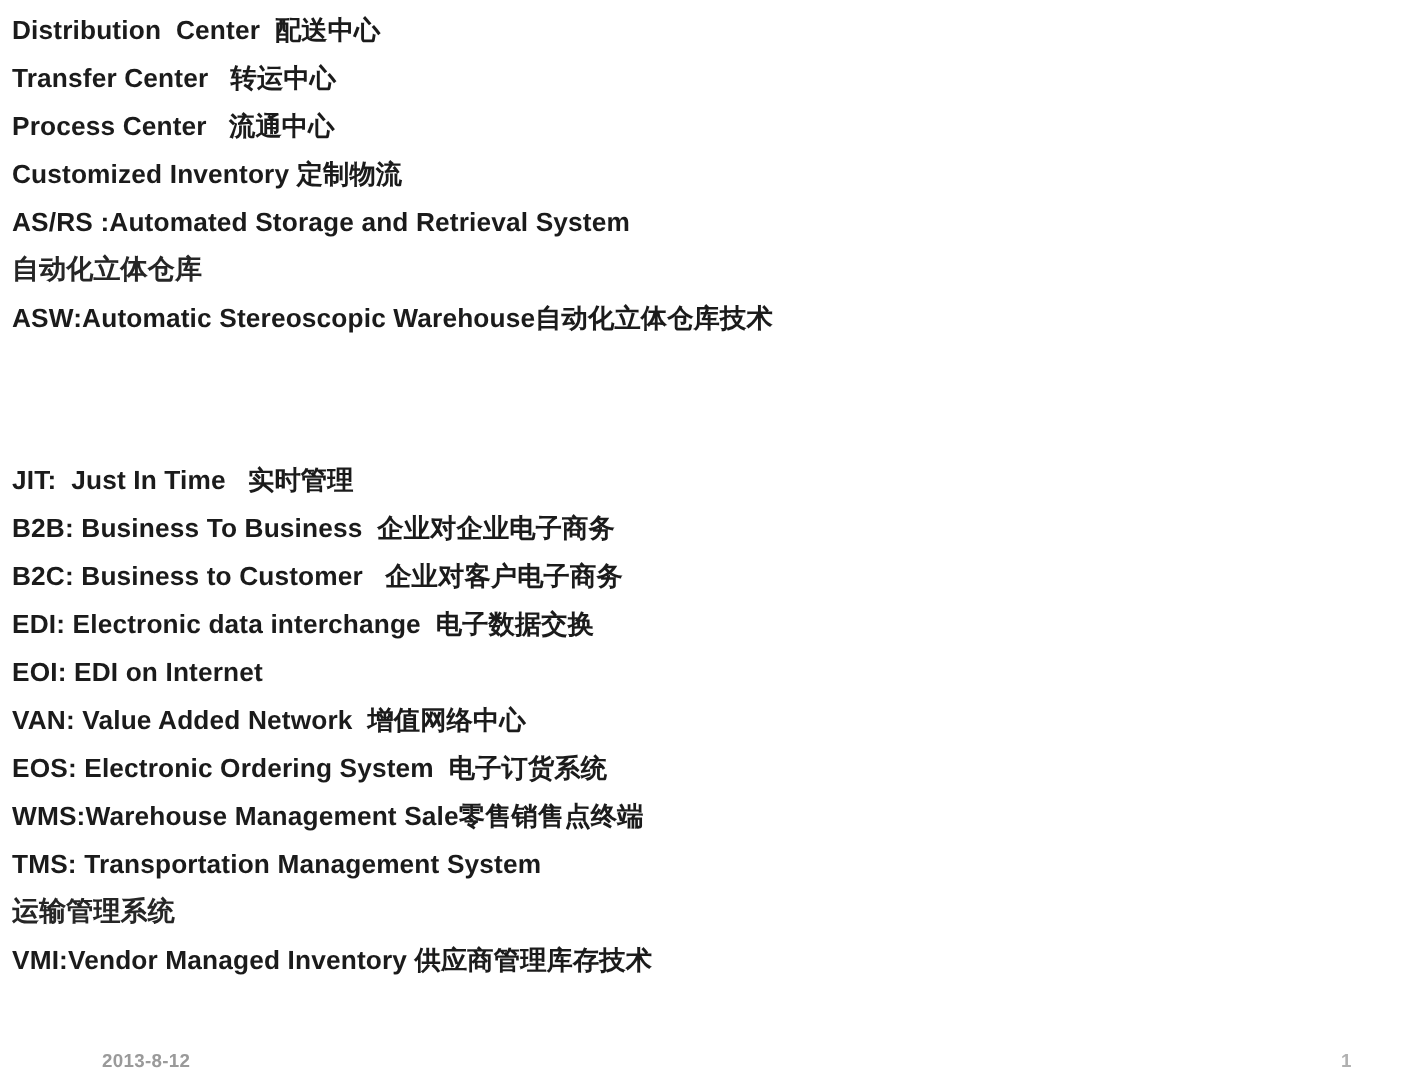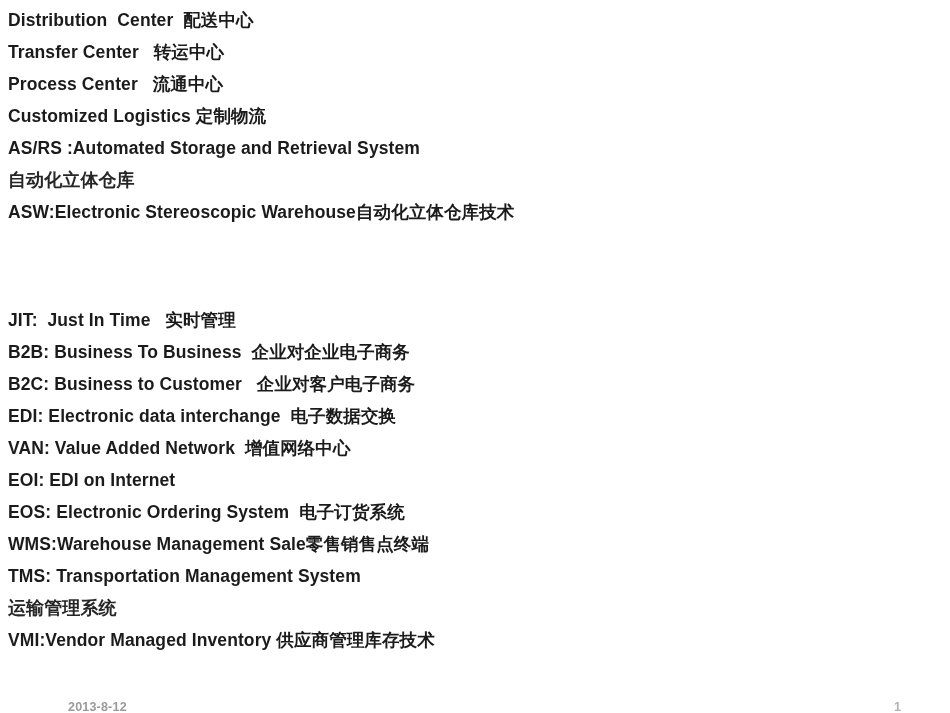--- a/index.html
+++ b/index.html
@@ -85,34 +85,34 @@
 <body>
 
 <div class="slide">
 
   <div class="content-body">
     <div id="blocks-root">
         <div class="text-block">
           <div class="text-line">Distribution  Center  配送中心</div>
           <div class="text-line">Transfer Center   转运中心</div>
           <div class="text-line">Process Center   流通中心</div>
-          <div class="text-line">Customized Logistics 定制物流</div>
+          <div class="text-line">Customized Inventory 定制物流</div>
           <div class="text-line">AS/RS :Automated Storage and Retrieval System</div>
           <div class="text-line cjk-line">自动化立体仓库</div>
-          <div class="text-line">ASW:Electronic Stereoscopic Warehouse自动化立体仓库技术</div>
+          <div class="text-line">ASW:Automatic Stereoscopic Warehouse自动化立体仓库技术</div>
         </div>
         <div class="spacer-line"></div>
         <div class="block-gap"></div>
         <div class="text-block">
           <div class="text-line">JIT:  Just In Time   实时管理</div>
           <div class="text-line">B2B: Business To Business  企业对企业电子商务</div>
           <div class="text-line">B2C: Business to Customer   企业对客户电子商务</div>
           <div class="text-line">EDI: Electronic data interchange  电子数据交换</div>
+          <div class="text-line">EOI: EDI on Internet</div>
           <div class="text-line">VAN: Value Added Network  增值网络中心</div>
-          <div class="text-line">EOI: EDI on Internet</div>
           <div class="text-line">EOS: Electronic Ordering System  电子订货系统</div>
           <div class="text-line">WMS:Warehouse Management Sale零售销售点终端</div>
           <div class="text-line">TMS: Transportation Management System</div>
           <div class="text-line cjk-line">运输管理系统</div>
           <div class="text-line">VMI:Vendor Managed Inventory 供应商管理库存技术</div>
         </div>
       </div>
   </div>
 
   <div class="footer">

